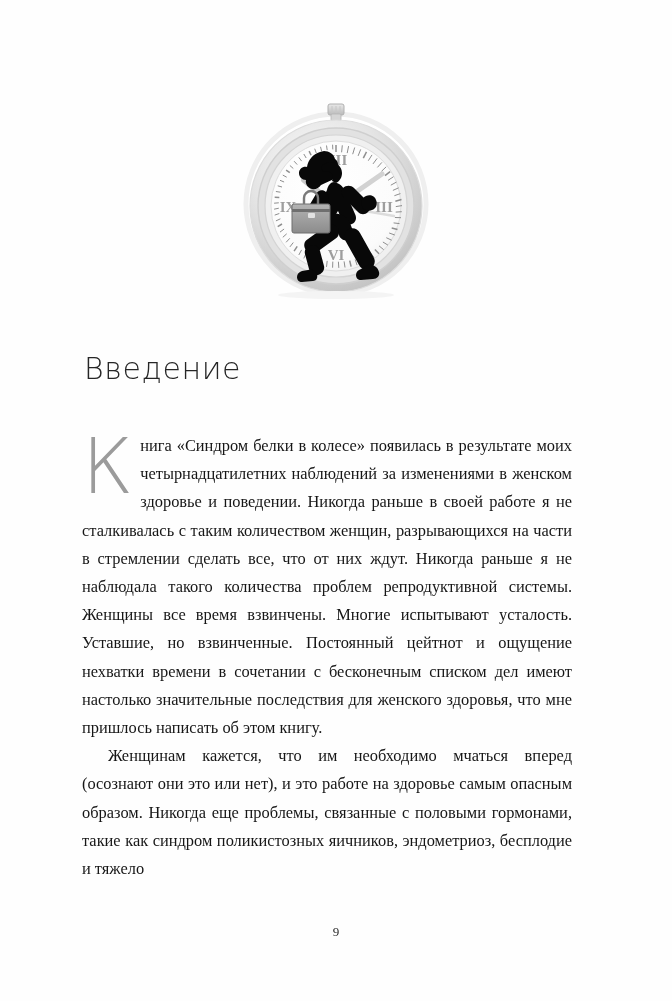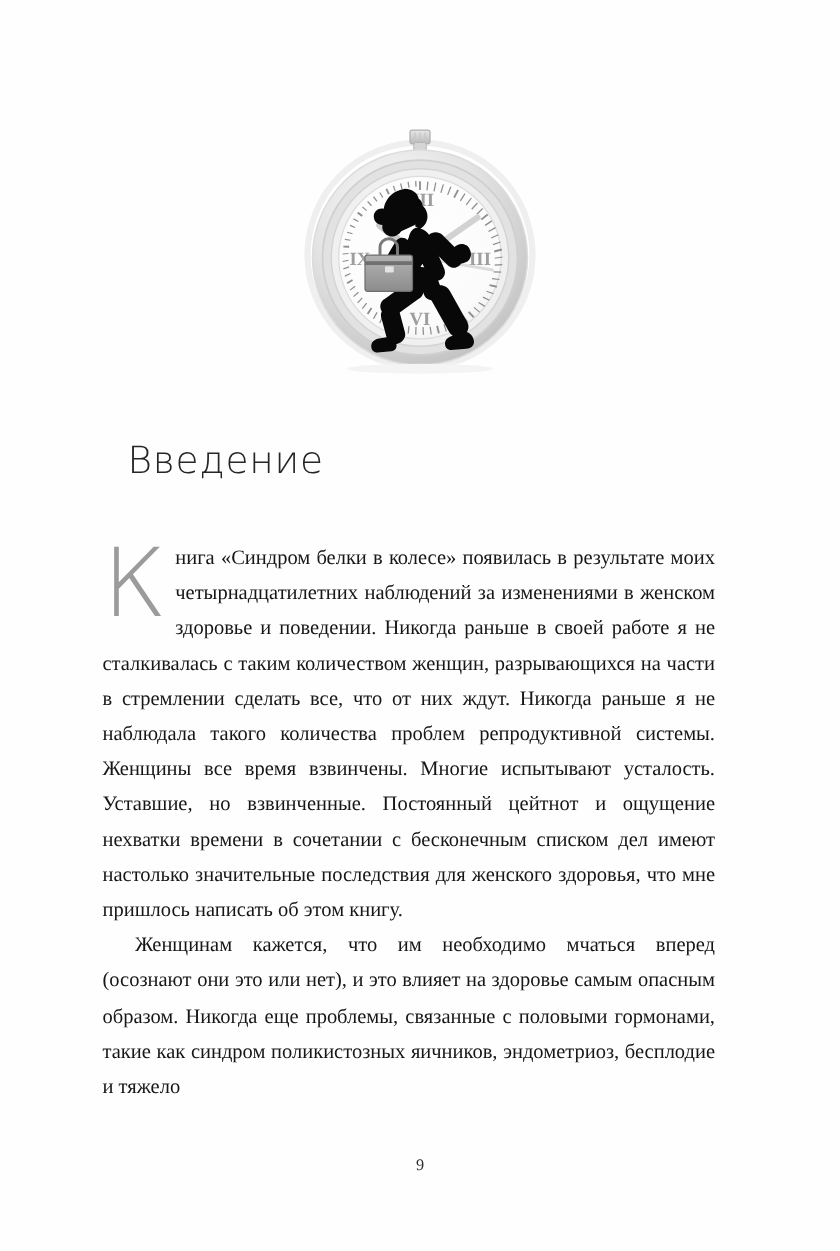--- a/index.html
+++ b/index.html
@@ -37,21 +37,21 @@
   }
   .illustration {
     width: 240px;
     height: 205px;
     display: block;
   }
 
   
   .chapter-heading {
     position: absolute;
-    left: 102px;
+    left: 84px;
     top: 352px;
     font-family: "DejaVu Sans", "Liberation Sans", sans-serif;
     font-weight: 300;
     font-size: 30px;
     letter-spacing: 0.6px;
     color: #262626;
     line-height: 1.1;
     margin: 0;
   }
 
@@ -272,18 +272,18 @@
       </g>
 
       <ellipse cx="120" cy="199" rx="58" ry="4" fill="#f4f4f4"></ellipse>
     </svg>
   </div>
 
   <h1 class="chapter-heading">Введение</h1>
 
   <div class="body-copy">
     <p class="para"><span class="dropcap">К</span><span>нига «Синдром белки в колесе» появилась в результате моих четырнадцатилетних наблюдений за изменениями в женском здоровье и поведении. Никогда раньше в своей работе я не сталкивалась с таким количеством женщин, разрывающихся на части в стремлении сделать все, что от них ждут. Никогда раньше я не наблюдала такого количества проблем репродуктивной системы. Женщины все время взвинчены. Многие испытывают усталость. Уставшие, но взвинченные. Постоянный цейтнот и ощущение нехватки времени в сочетании с бесконечным списком дел имеют настолько значительные последствия для женского здоровья, что мне пришлось написать об этом книгу.</span></p>
-    <p class="para">Женщинам кажется, что им необходимо мчаться вперед (осознают они это или нет), и это влияет на здоровье самым опасным образом. Никогда еще проблемы, связанные с половыми гормонами, такие как синдром поликистозных яичников, эндометриоз, бесплодие и тяжело</p>
+    <p class="para">Женщинам кажется, что им необходимо мчаться вперед (осознают они это или нет), и это работе на здоровье самым опасным образом. Никогда еще проблемы, связанные с половыми гормонами, такие как синдром поликистозных яичников, эндометриоз, бесплодие и тяжело</p>
   </div>
 
   <div class="folio">9</div>
 
 </div>
 
 </body></html>

